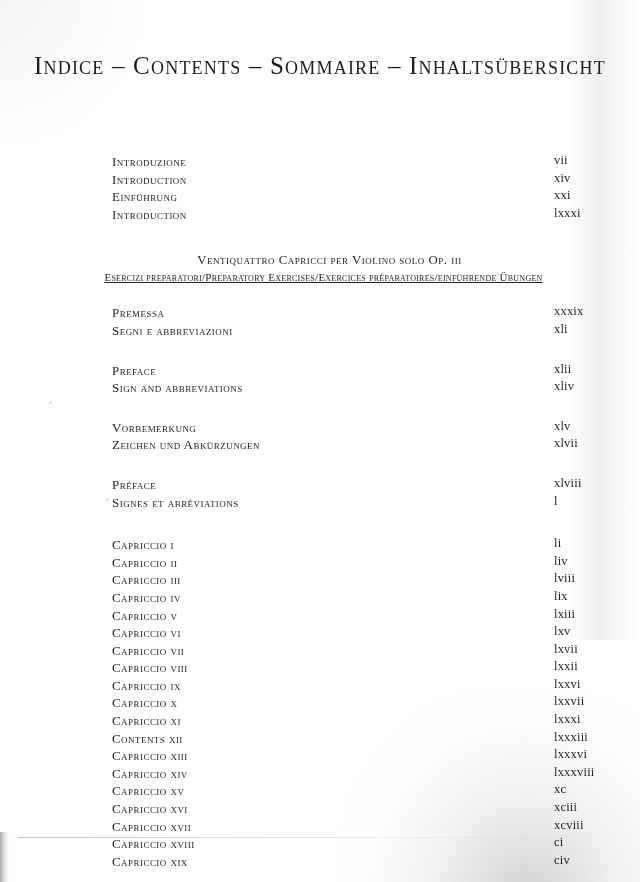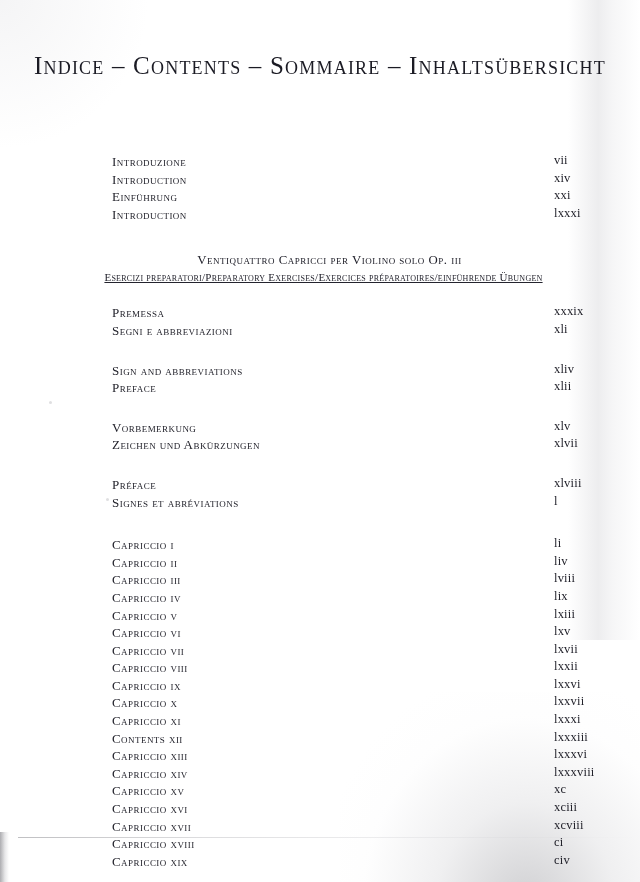--- a/index.html
+++ b/index.html
@@ -219,26 +219,26 @@
         <span class="toc-page">xxxix</span>
       </div>
       <div class="toc-row">
         <span class="toc-label">Segni e abbreviazioni</span>
         <span class="toc-page">xli</span>
       </div>
     </div>
 
     <div class="toc-group gap-large">
       <div class="toc-row">
+        <span class="toc-label">Preface</span>
+        <span class="toc-page">xlii</span>
+      </div>
+      <div class="toc-row">
         <span class="toc-label">Sign and abbreviations</span>
         <span class="toc-page">xliv</span>
-      </div>
-      <div class="toc-row">
-        <span class="toc-label">Preface</span>
-        <span class="toc-page">xlii</span>
       </div>
     </div>
 
     <div class="toc-group gap-large">
       <div class="toc-row">
         <span class="toc-label">Vorbemerkung</span>
         <span class="toc-page">xlv</span>
       </div>
       <div class="toc-row">
         <span class="toc-label">Zeichen und Abkürzungen</span>

